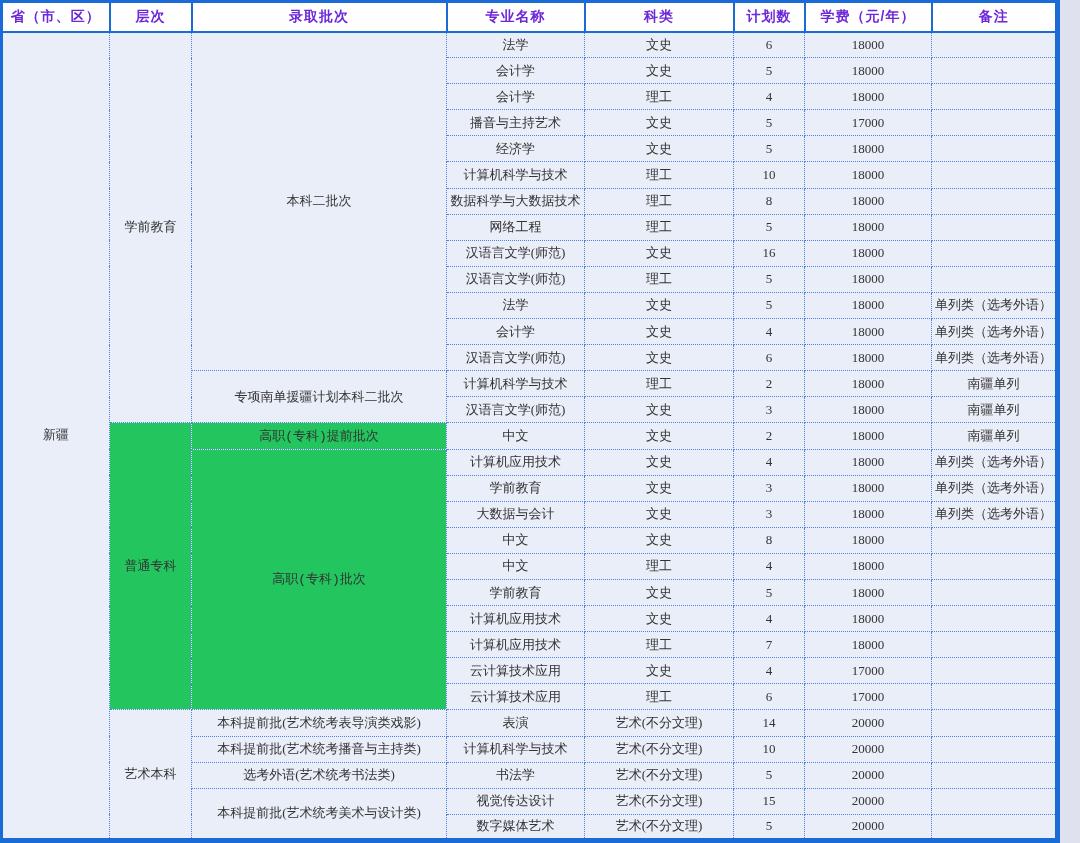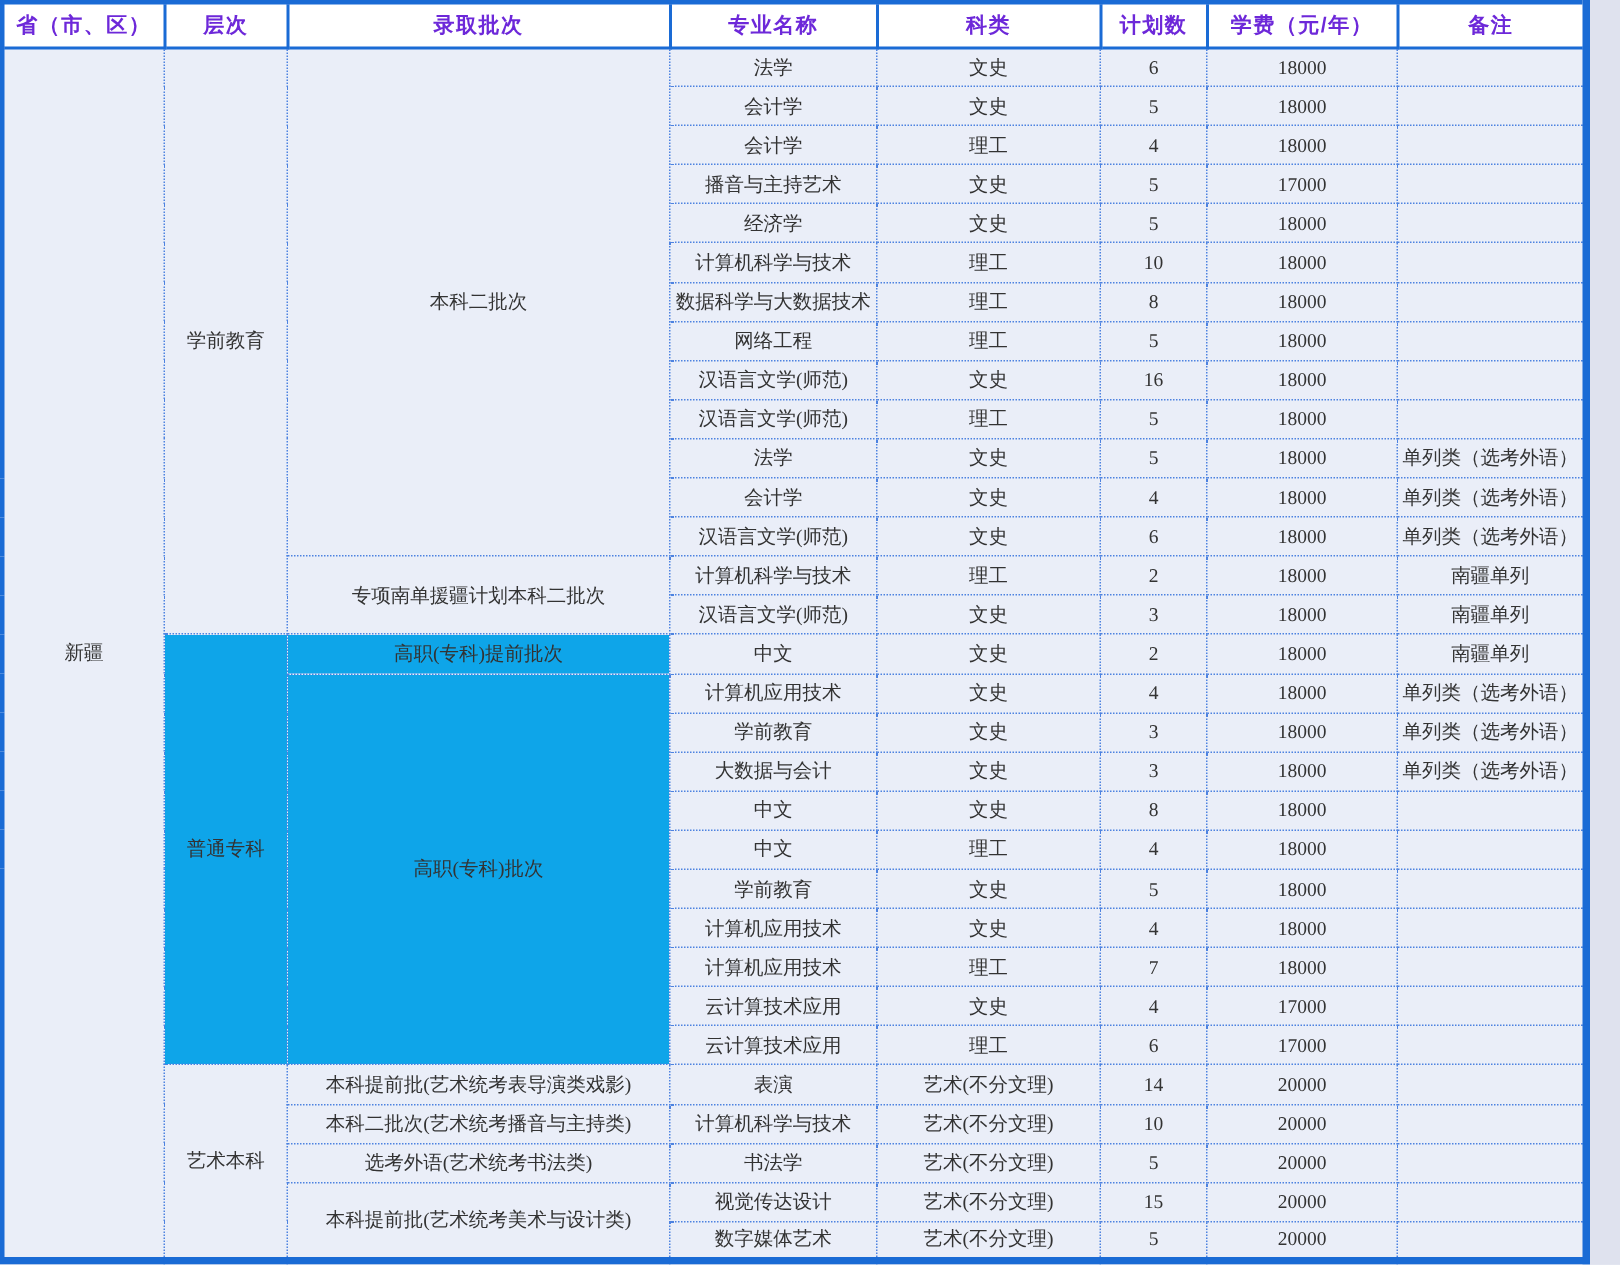--- a/index.html
+++ b/index.html
@@ -36,21 +36,21 @@
     background: #eaeef8;
     color: #333333;
     font-size: 13px;
     text-align: center;
     vertical-align: middle;
     height: 26px;
     padding: 0 3px;
     overflow: hidden;
     white-space: nowrap;
   }
-  tbody td.white { background: #0ea5e9; }
+  tbody td.white { background: #22c55e; font-family: Liberation Mono, monospace; }
 </style>
 </head>
 <body>
 
 <table class="plan">
   <colgroup>
       <col style="width: 108px;">
       <col style="width: 82px;">
       <col style="width: 255px;">
       <col style="width: 138px;">
@@ -264,21 +264,21 @@
       <tr>
         <td rowspan="5">艺术本科</td>
         <td rowspan="1">本科提前批(艺术统考表导演类戏影)</td>
         <td>表演</td>
         <td>艺术(不分文理)</td>
         <td>14</td>
         <td>20000</td>
         <td></td>
       </tr>
       <tr>
-        <td rowspan="1">本科二批次(艺术统考播音与主持类)</td>
+        <td rowspan="1">本科提前批(艺术统考播音与主持类)</td>
         <td>计算机科学与技术</td>
         <td>艺术(不分文理)</td>
         <td>10</td>
         <td>20000</td>
         <td></td>
       </tr>
       <tr>
         <td rowspan="1">选考外语(艺术统考书法类)</td>
         <td>书法学</td>
         <td>艺术(不分文理)</td>

